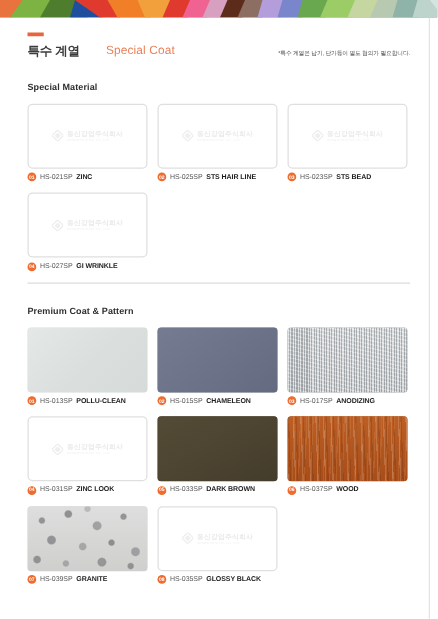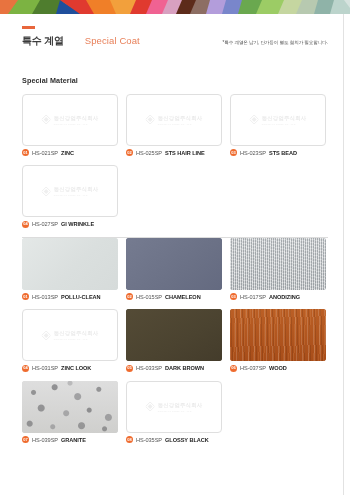--- a/index.html
+++ b/index.html
@@ -33,21 +33,21 @@
   }
   .note {
     position:absolute; right:22px; top:26px;
     font-size:4.6px; color:#4a4a4a; letter-spacing:-0.1px; white-space:nowrap;
   }
 
   
   .section { padding:0 22px; }
   .section-title {
     font-size:7.2px; font-weight:bold; color:#2f2f2f;
-    letter-spacing:0.1px; margin-top:28px; margin-bottom:9px;
+    letter-spacing:0.1px; margin-top:17px; margin-bottom:9px;
   }
   .section-rule { height:1px; background:#dcdcdc; margin:0 22px; }
 
   
   .grid { display:flex; flex-wrap:wrap; gap:0 8px; }
   .cell { width:96px; margin-bottom:9px; }
   .swatch {
     position:relative; width:96px; height:52px; border-radius:4px;
     overflow:hidden; background:#fff;
   }
@@ -219,20 +219,21 @@
           <span class="name">GI WRINKLE</span>
         </div>
       </div>
 
     </div>
   </div>
 
   <div class="section-rule"></div>
 
   <div class="section">
+    <div class="section-title">Premium Coat &amp; Pattern</div>
     <div class="grid">
 
       <div class="cell">
         <div class="swatch sharp" style="background:#dde2e1">
           <div class="tex" style="background:linear-gradient(135deg,#e4e8e7 0%,#dadfde 55%,#d6dbda 100%)"></div>
         </div>
         <div class="caption">
           <span class="badge">01</span>
           <span class="code">HS-013SP</span>
           <span class="name">POLLU-CLEAN</span>

